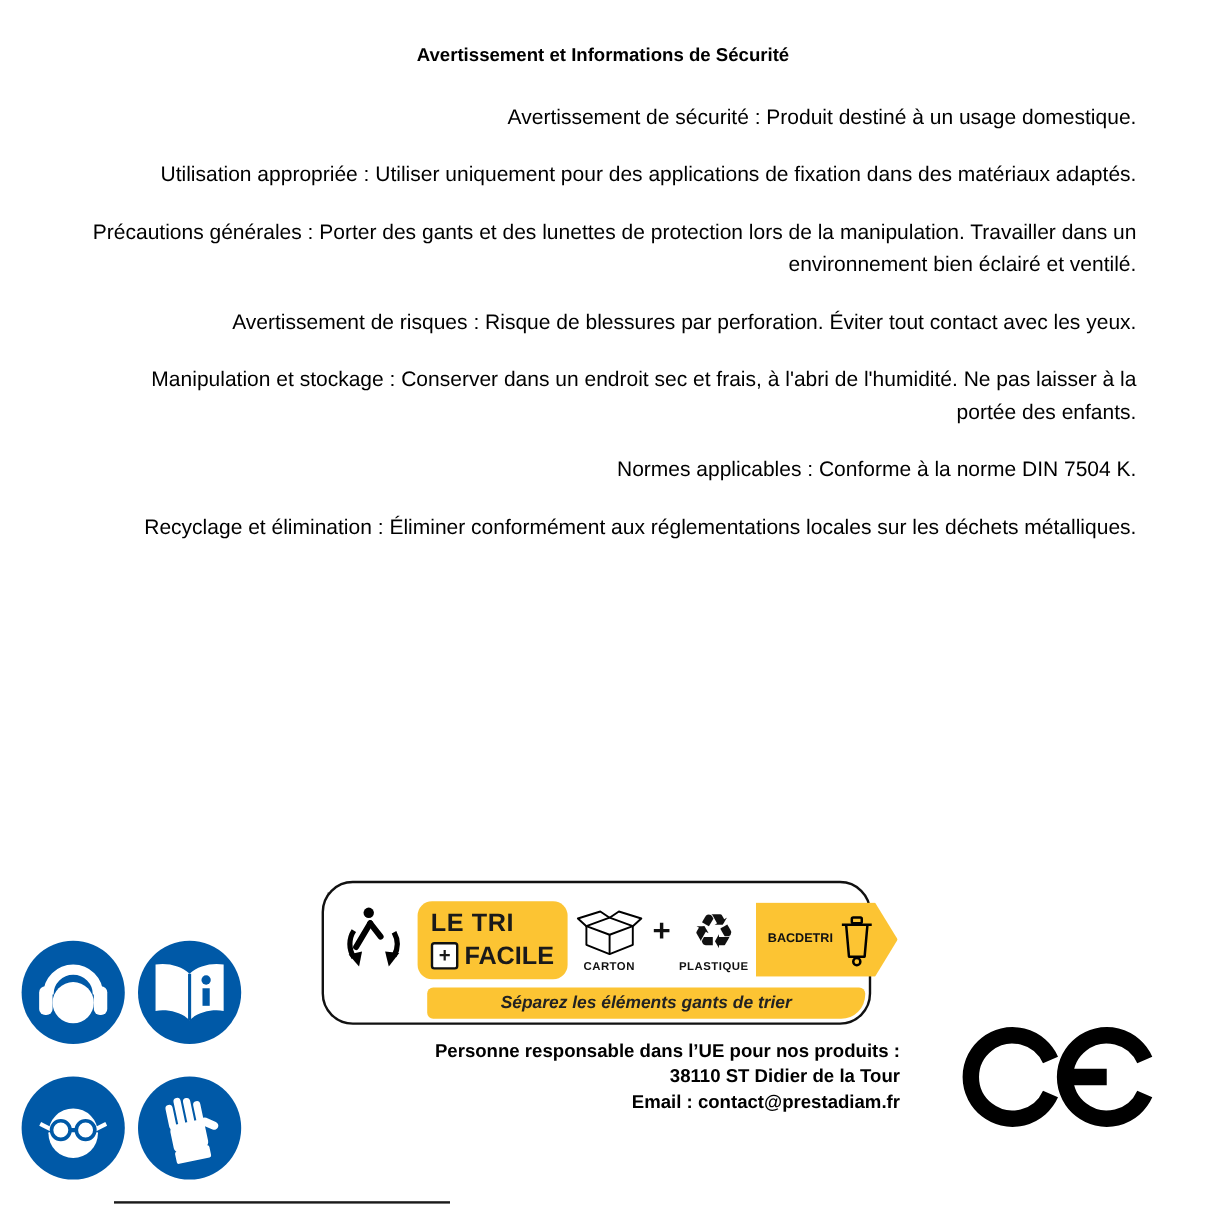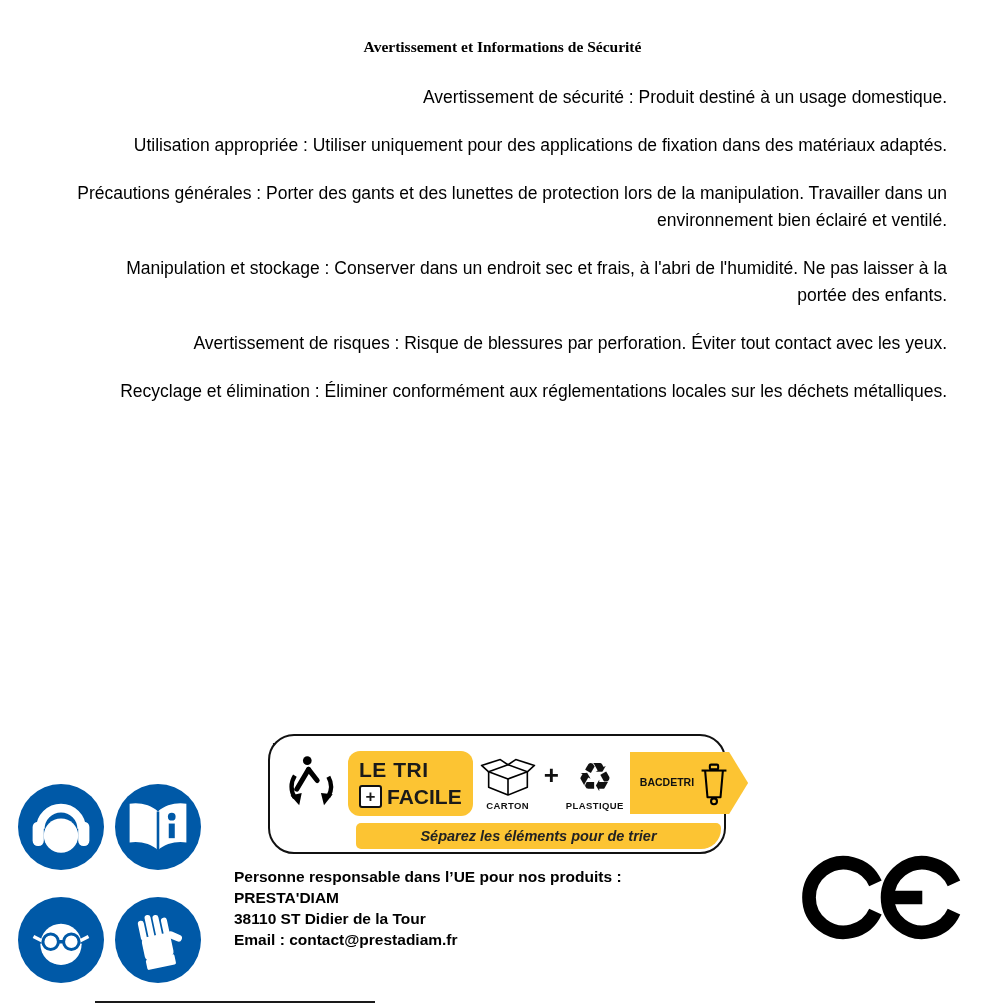--- a/index.html
+++ b/index.html
@@ -11,21 +11,21 @@
   body{
     width:1005px;height:1005px;
     font-family:"Liberation Sans","DejaVu Sans",sans-serif;
     color:#000;
   }
   .page{position:relative;width:1005px;height:1005px;background:#fff;overflow:hidden;}
 
   
   .doc-title{
     position:absolute;top:28px;left:0;width:100%;
-    text-align:center;font-size:15.5px;font-weight:bold;font-family:Liberation Serif, serif;
+    text-align:center;font-size:15.5px;font-weight:bold;
   }
   .content{
     position:absolute;top:84px;left:73px;right:58px;
     font-size:17.5px;line-height:27px;
   }
   .content p{margin:0 0 21px 0;text-align:right;}
 
   
   .pictograms{
     position:absolute;left:18px;top:784px;
@@ -83,22 +83,22 @@
   .bin-svg{width:32px;height:48px;}
   .banner-strip{
     position:absolute;left:86px;right:3px;bottom:3px;height:26px;
     background:var(--yellow);border-radius:5px 5px 20px 5px;
     display:flex;align-items:center;justify-content:center;
     font-style:italic;font-weight:bold;font-size:14.5px;color:#222;
   }
 
   
   .address{
-    position:absolute;left:234px;top:866px;width:500px;
-    text-align:left;font-weight:bold;font-size:15.5px;line-height:21px;color:#000;
+    position:absolute;left:250px;top:866px;width:500px;
+    text-align:right;font-weight:bold;font-size:15.5px;line-height:21px;color:#000;
   }
 
   
   .ce-mark{position:absolute;left:798px;top:850px;width:170px;height:95px;}
   .ce-mark svg{width:100%;height:100%;display:block;}
 
   
   .bottom-line{
     position:absolute;left:95px;top:1001px;width:280px;
     border-top:2px solid #1a1a1a;
@@ -108,22 +108,23 @@
 <body>
 
 <div class="page">
 
   <h1 class="doc-title">Avertissement et Informations de Sécurité</h1>
 
   <div class="content">
     <p>Avertissement de sécurité : Produit destiné à un usage domestique.</p>
     <p>Utilisation appropriée : Utiliser uniquement pour des applications de fixation dans des matériaux adaptés.</p>
     <p>Précautions générales : Porter des gants et des lunettes de protection lors de la manipulation. Travailler dans un environnement bien éclairé et ventilé.</p>
+    <p>Avertissement de risques : Risque de blessures par perforation. Éviter tout contact avec les yeux.</p>
     <p>Manipulation et stockage : Conserver dans un endroit sec et frais, à l'abri de l'humidité. Ne pas laisser à la portée des enfants.</p>
-    <p>Avertissement de risques : Risque de blessures par perforation. Éviter tout contact avec les yeux.</p>
+    <p>Normes applicables : Conforme à la norme DIN 7504 K.</p>
     <p>Recyclage et élimination : Éliminer conformément aux réglementations locales sur les déchets métalliques.</p>
   </div>
 
   <div class="pictograms">
 
     <div class="picto" title="wear-ear-protection">
       <svg viewBox="0 0 100 100" aria-hidden="true">
         <path d="M26,52 A24,24 0 0 1 74,52" fill="none" stroke="#fff" stroke-width="10"></path>
         <circle cx="50" cy="60" r="20" fill="#fff"></circle>
         <rect x="17" y="44" width="13" height="28" rx="6" fill="#fff"></rect>
@@ -219,26 +220,25 @@
           <g fill="none" stroke="#000" stroke-width="3.5" stroke-linejoin="round">
             <line x1="6" y1="17" x2="48" y2="17"></line>
             <rect x="20" y="7" width="14" height="8" rx="2"></rect>
             <path d="M12,17 L16,62 L38,62 L42,17"></path>
             <circle cx="27" cy="69" r="5"></circle>
           </g>
         </svg>
       </div>
     </div>
 
-    <div class="banner-strip">Séparez les éléments pour de trier</div>
+    <div class="banner-strip">Séparez les éléments gants de trier</div>
   </div>
 
   <div class="address">
     <div>Personne responsable dans l’UE pour nos produits :</div>
-    <div>PRESTA'DIAM</div>
     <div>38110 ST Didier de la Tour</div>
     <div>Email : contact@prestadiam.fr</div>
   </div>
 
   <div class="ce-mark" role="img" aria-label="CE">
     <svg viewBox="0 0 186 104" aria-hidden="true">
       <g fill="none" stroke="#000" stroke-width="15">
         <path d="M 84.7,36.5 A 38,38 0 1 0 84.7,67.5"></path>
         <path d="M 170.7,36.5 A 38,38 0 1 0 170.7,67.5"></path>
         <line x1="98" y1="52" x2="136" y2="52"></line>

